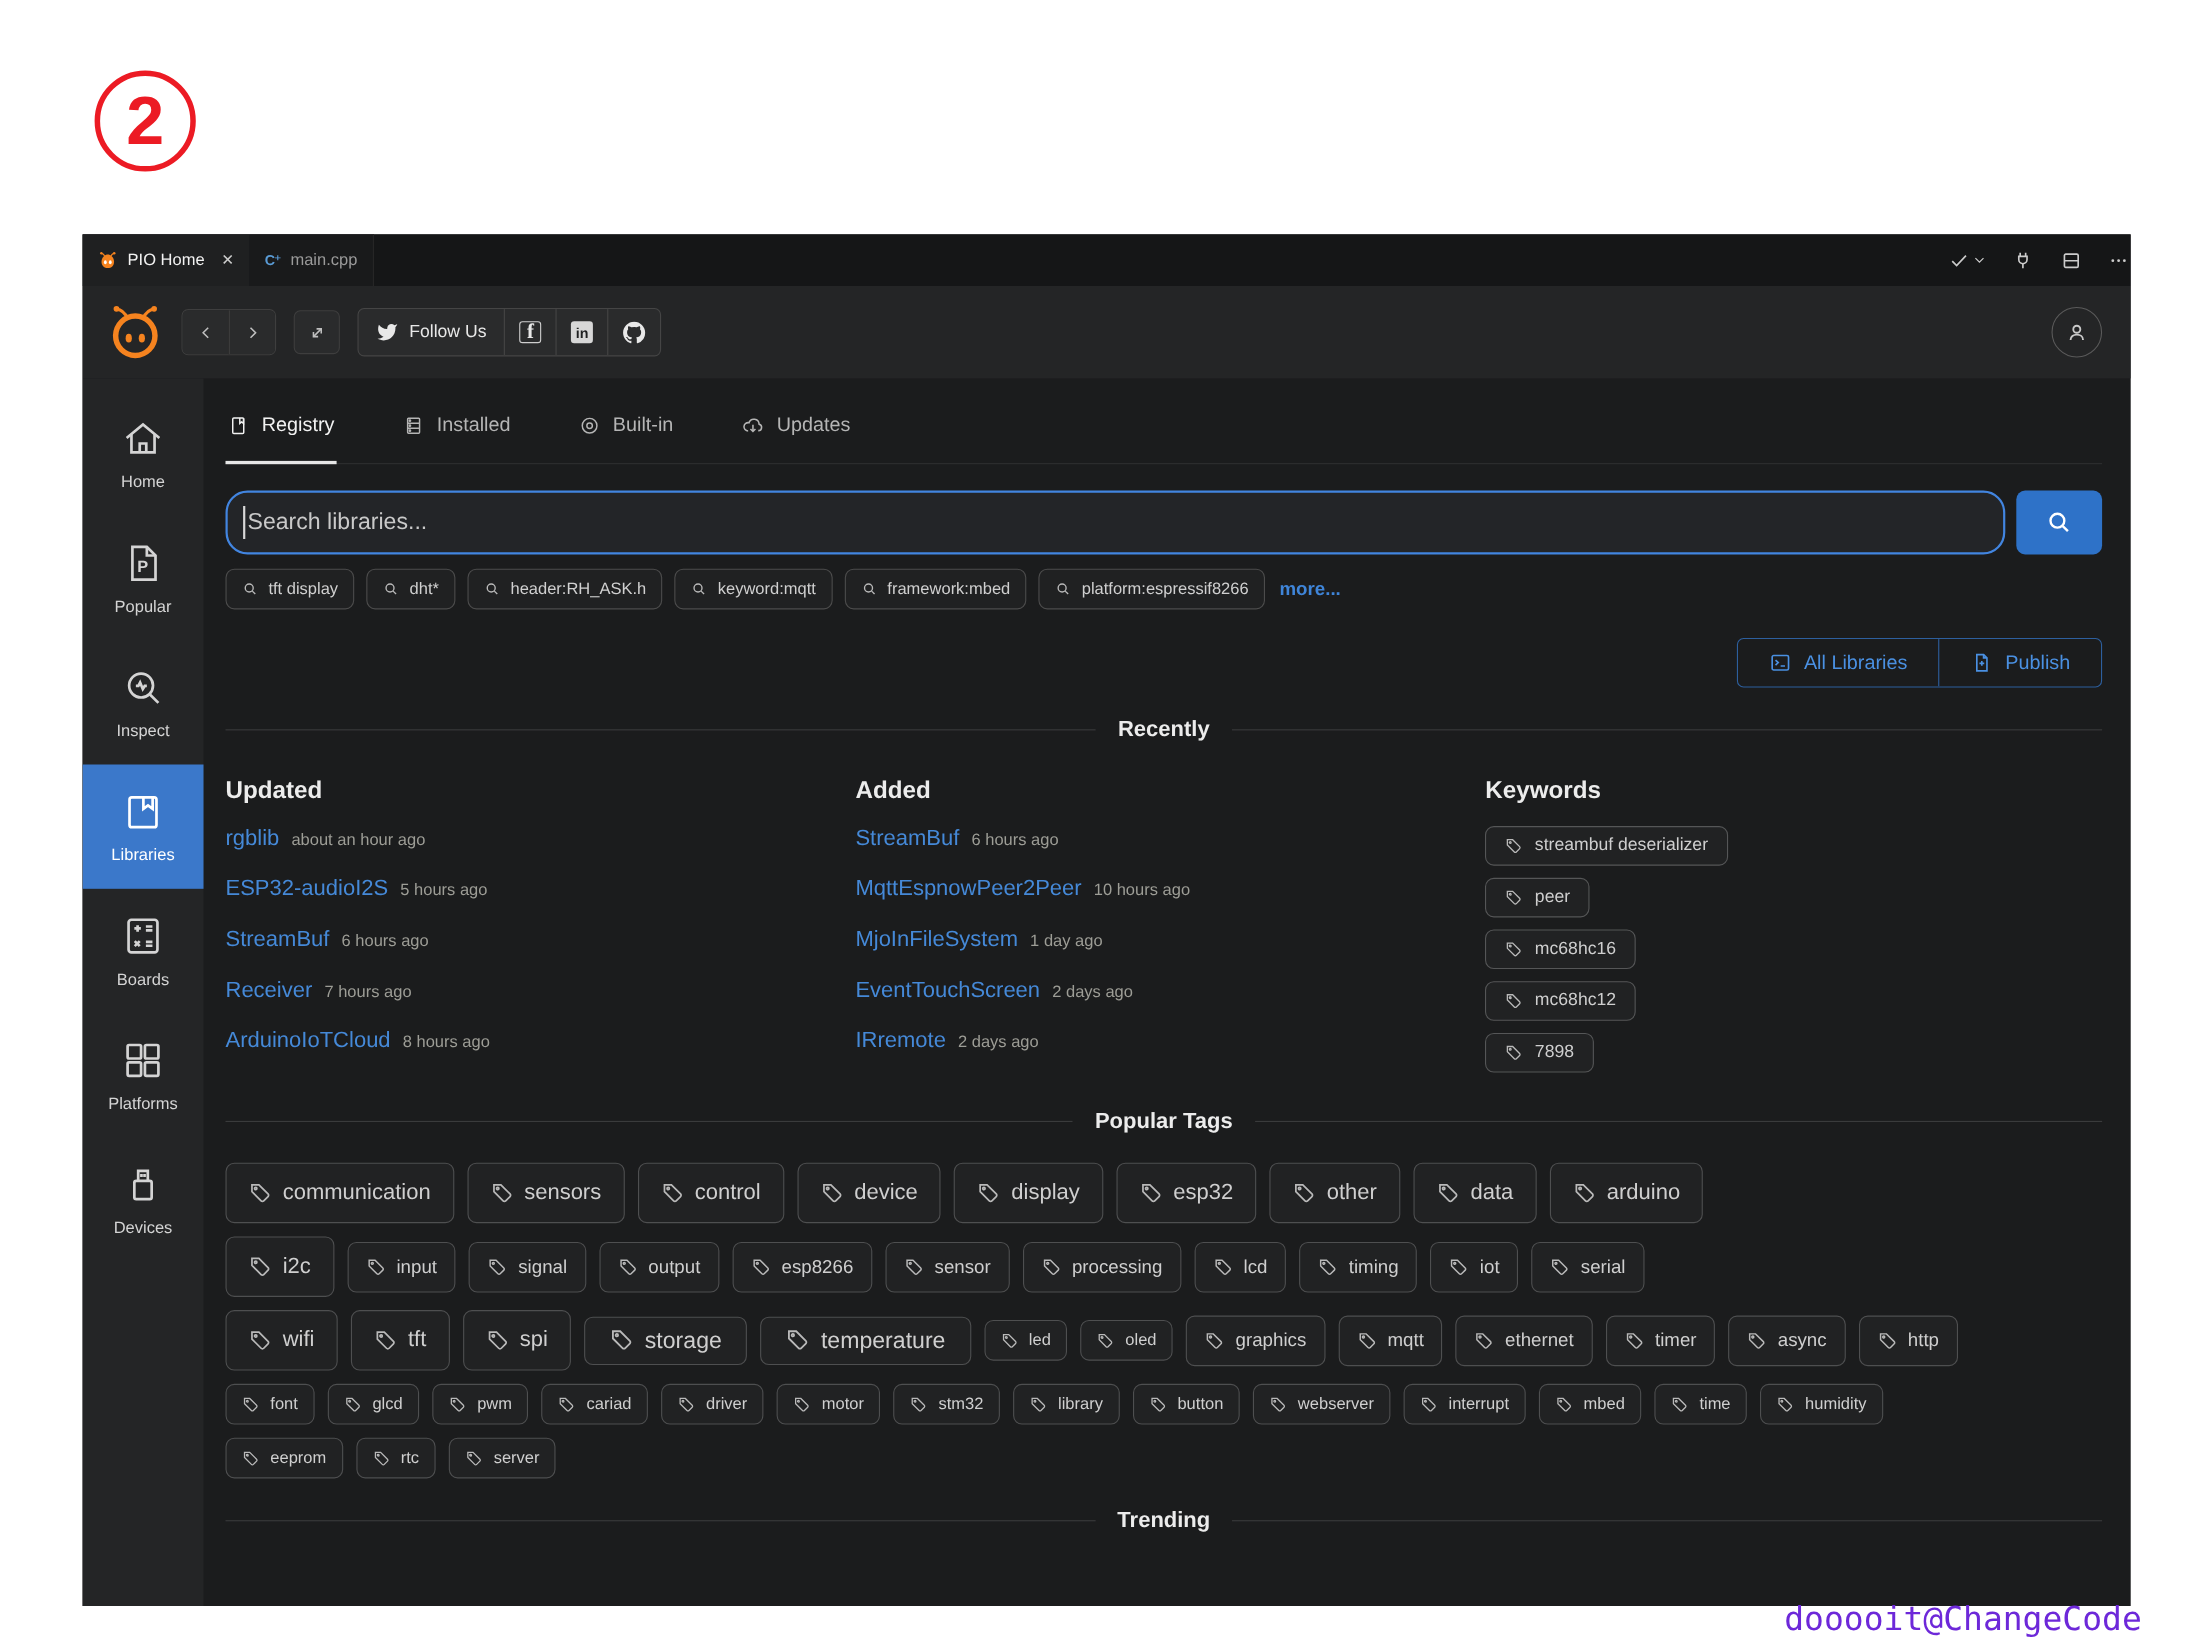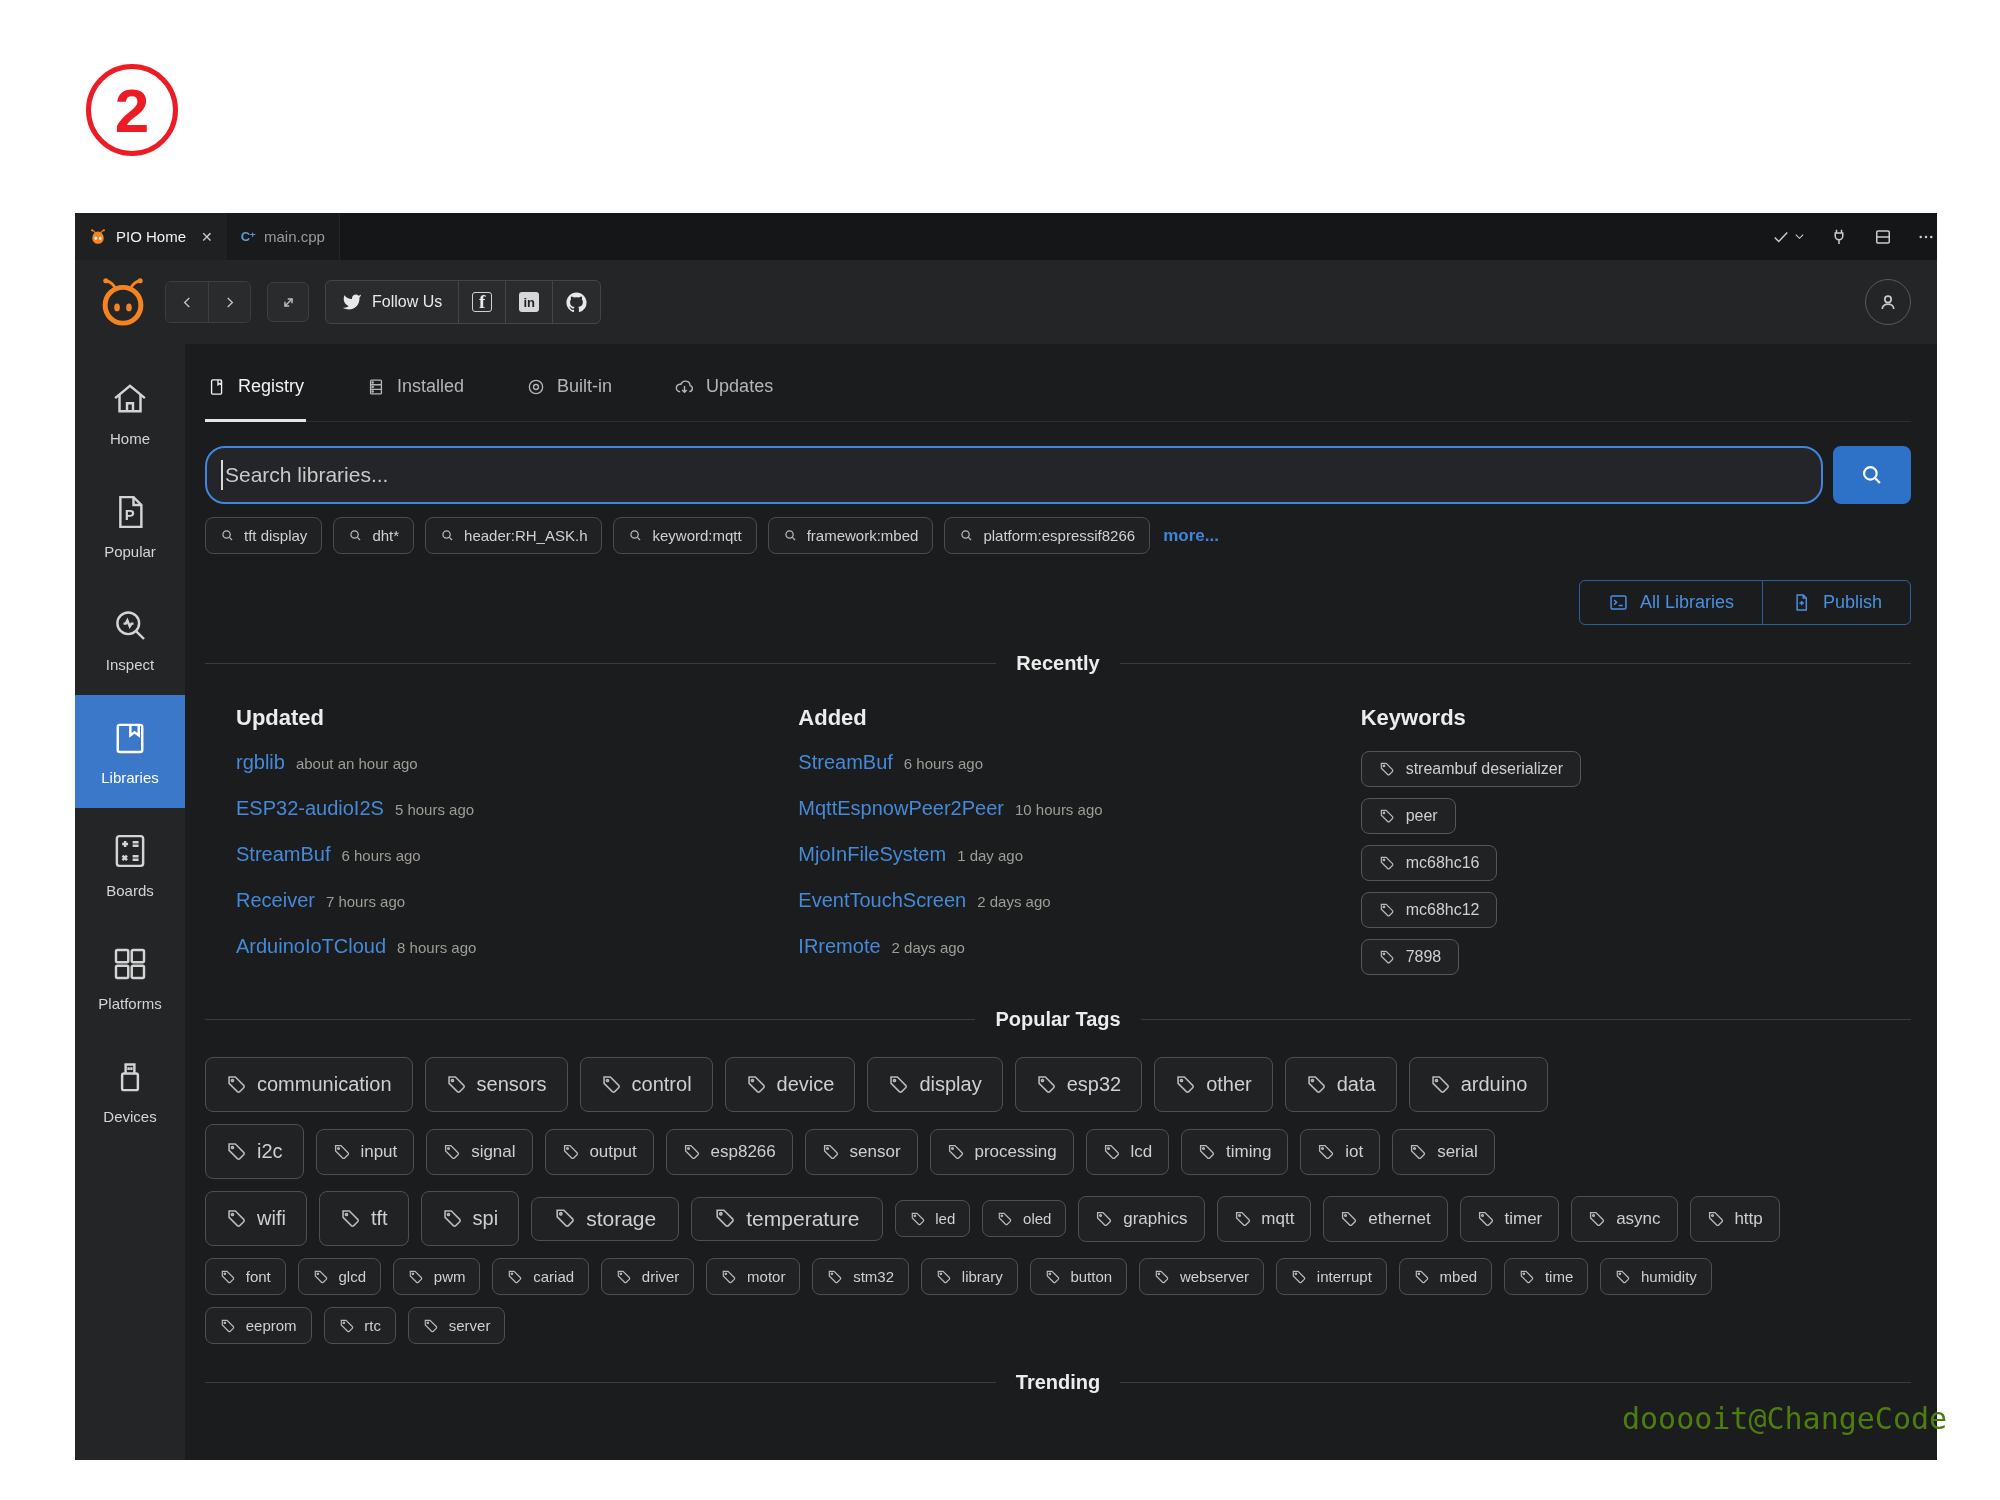--- a/index.html
+++ b/index.html
@@ -73,40 +73,40 @@
   .btn-group { display:flex; border:1px solid #2d5f9e; border-radius:6px; overflow:hidden; }
   .action-btn { display:flex; align-items:center; gap:11px; padding:11px 28px; color:#4a90e2; font-size:18px; }
   .action-btn + .action-btn { border-left:1px solid #2d5f9e; }
   .action-btn svg { color:#4a90e2; }
 
   
   .divider { margin-top:27px; display:flex; align-items:center; gap:20px; color:#ececec; font-weight:bold; font-size:20px; }
   .divider::before,.divider::after { content:""; flex:1; height:1px; background:#3a3b3c; }
 
   
-  .cols { margin-top:30px; display:grid; grid-template-columns:1fr 1fr 1fr; column-gap:12px;margin-left:31px; }
+  .cols { margin-top:30px; display:grid; grid-template-columns:1fr 1fr 1fr; column-gap:12px; }
   .colhead { font-size:22px; font-weight:bold; color:#ececec; margin-bottom:20px; }
   .lib-row { margin-bottom:23px; font-size:20px; white-space:nowrap; }
   .lib-name { color:#4589d8; }
   .lib-time { color:#9d9d96; font-size:15px; margin-left:11px; }
   .kw-list { display:flex; flex-direction:column; align-items:flex-start; gap:11px; }
   .kw-chip { border:1px solid #555657; border-radius:8px; background:#212223; color:#cfcfcf; font-size:16px; padding:8px 17px; display:inline-flex; align-items:center; gap:11px; }
   .kw-chip svg { color:#b9b9b9; }
 
   
   .tagarea { margin-top:26px; }
   .tagrow { display:flex; gap:12px; margin-bottom:12px; align-items:center; }
   .tag-chip { border:1px solid #4e4f50; border-radius:8px; background:#212223; color:#cfcfcf; display:inline-flex; align-items:center; gap:10px; white-space:nowrap; }
   .tag-chip svg { color:#b9b9b9; width:1.05em; height:1.05em; }
   .tag-xl { font-size:21px; padding:9px 22px; }
   .tag-lg { font-size:20px; padding:15px 20px; }
   .tag-md { font-size:17px; padding:12px 16px; }
   .tag-sm { font-size:15px; padding:9px 14px; }
 
-  .watermark { position:absolute; left:1622px; top:1401px; font-family:"DejaVu Sans Mono",monospace; font-size:30px; color:#4d7c0f; }
+  .watermark { position:absolute; left:1622px; top:1455px; font-family:"DejaVu Sans Mono",monospace; font-size:30px; color:#6d28d9; }
 </style>
 </head>
 <body>
 
 <div class="annot">
     <span>2</span>
   </div>
 
 <div class="window">
 

